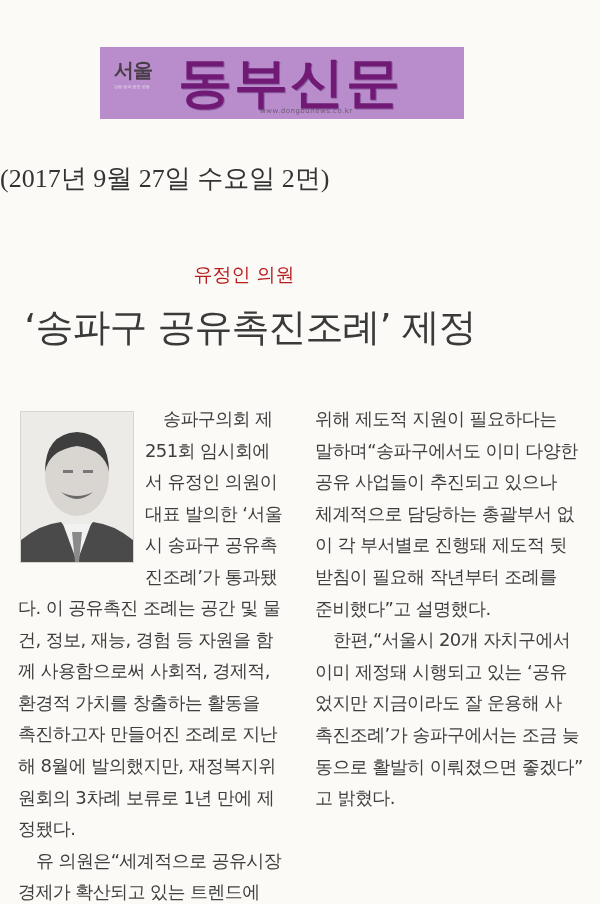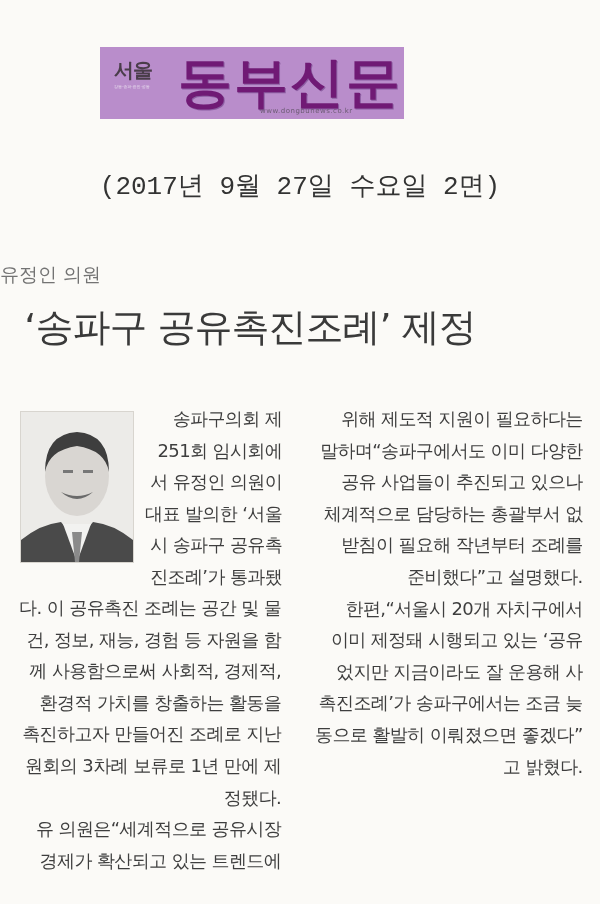--- a/index.html
+++ b/index.html
@@ -4,64 +4,64 @@
   <style>
     html, body { margin: 0; padding: 0; }
     body {
       width: 600px; height: 904px; overflow: hidden;
       background: #fbfaf7;
       font-family: "DejaVu Sans", sans-serif;
       color: #3a3a3a;
       position: relative;
     }
     .banner {
-      position: absolute; left: 100px; top: 47px; width: 304px; height: 72px;
+      position: absolute; left: 100px; top: 47px; width: 364px; height: 72px;
       background: #b98dcb;
       text-decoration: underline;
     }
     .banner .seoul {
       position: absolute; left: 14px; top: 10px; font-size: 20px; font-weight: bold;
       color: #4a3d4a; letter-spacing: -1px;
     }
     .banner .seoul-sub {
       position: absolute; left: 14px; top: 37px; font-size: 4px; color: #e8ddee;
     }
     .banner .logo {
       position: absolute; left: 78px; top: 0px; font-size: 54px; font-weight: bold;
       color: #701a75; letter-spacing: 2px; line-height: 72px;
       text-shadow: 1px 1px 0 #8d5fa3;
     }
     .banner .url {
       position: absolute; left: 160px; top: 60px; font-size: 7px; color: #6b5a72;
       letter-spacing: 0.5px;
     }
     .dateline {
-      position: absolute; left: 0; width: 600px; top: 168px; text-align: center;
+      position: absolute; left: 0; width: 600px; top: 161px; text-align: left;
       font-size: 26px; color: #333; letter-spacing: 0px;
-      font-family: Liberation Mono, monospace;
+      font-family: Liberation Serif, serif;
     }
     .subhead {
-      position: absolute; left: 0; width: 488px; top: 262px; text-align: left;
-      font-size: 19px; color: #737373; font-family: "DejaVu Sans", sans-serif;
+      position: absolute; left: 0; width: 488px; top: 262px; text-align: center;
+      font-size: 19px; color: #b91c1c; font-family: "DejaVu Sans", sans-serif;
     }
     .headline {
       position: absolute; left: 0; width: 500px; top: 302px; text-align: center;
       font-size: 38px; color: #3a3a3a; letter-spacing: -1px;
       font-family: "DejaVu Sans", sans-serif;
     }
     .photo {
       position: absolute; left: 20px; top: 411px; width: 112px; height: 150px;
       background: #e9e7e3; border: 1px solid #d8d5cf; overflow: hidden;
     }
     .col {
       position: absolute; font-size: 18px; line-height: 31.6px; color: #3e3e3e;
       letter-spacing: -0.6px; white-space: nowrap;
       font-family: "DejaVu Sans", sans-serif;
     }
-    .col .line { display: block; height: 31.6px; text-align: right; }
+    .col .line { display: block; height: 31.6px; }
   </style>
 </head>
 <body>
 
 <div class="banner">
   <span class="seoul">서울</span>
   <span class="seoul-sub">강동·송파·광진·성동</span>
   <span class="logo">동부신문</span>
   <span class="url">www.dongbunews.co.kr</span>
 </div>
@@ -93,32 +93,34 @@
   <span class="line">시 송파구 공유촉</span>
   <span class="line">진조례’가 통과됐</span>
 </div>
 
 <div class="col" style="left:18px; top:592px;">
   <span class="line">다. 이 공유촉진 조례는 공간 및 물</span>
   <span class="line">건, 정보, 재능, 경험 등 자원을 함</span>
   <span class="line">께 사용함으로써 사회적, 경제적,</span>
   <span class="line">환경적 가치를 창출하는 활동을</span>
   <span class="line">촉진하고자 만들어진 조례로 지난</span>
+  <span class="line">해 8월에 발의했지만, 재정복지위</span>
   <span class="line">원회의 3차례 보류로 1년 만에 제</span>
   <span class="line">정됐다.</span>
   <span class="line" style="padding-left:18px">유 의원은“세계적으로 공유시장</span>
   <span class="line">경제가 확산되고 있는 트렌드에</span>
 
 </div>
 
 <div class="col" style="left:315px; top:403px;">
   <span class="line">위해 제도적 지원이 필요하다는</span>
   <span class="line">말하며“송파구에서도 이미 다양한</span>
   <span class="line">공유 사업들이 추진되고 있으나</span>
   <span class="line">체계적으로 담당하는 총괄부서 없</span>
+  <span class="line">이 각 부서별로 진행돼 제도적 뒷</span>
   <span class="line">받침이 필요해 작년부터 조례를</span>
   <span class="line">준비했다”고 설명했다.</span>
   <span class="line" style="padding-left:18px">한편,“서울시 20개 자치구에서</span>
   <span class="line">이미 제정돼 시행되고 있는 ‘공유</span>
   <span class="line">었지만 지금이라도 잘 운용해 사</span>
   <span class="line">촉진조례’가 송파구에서는 조금 늦</span>
   <span class="line">동으로 활발히 이뤄졌으면 좋겠다”</span>
   <span class="line">고 밝혔다.</span>
 </div>
 

